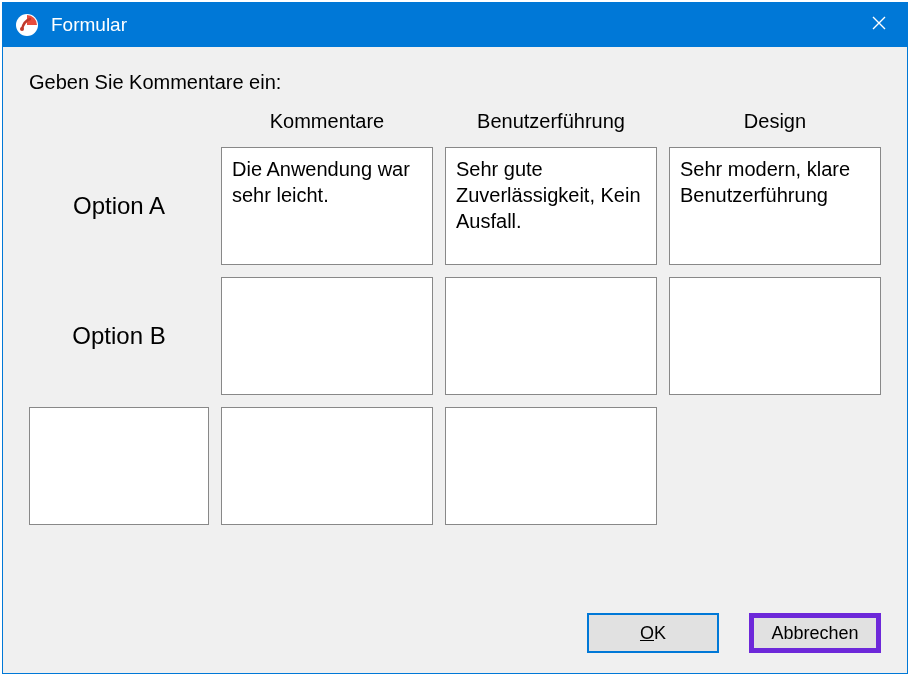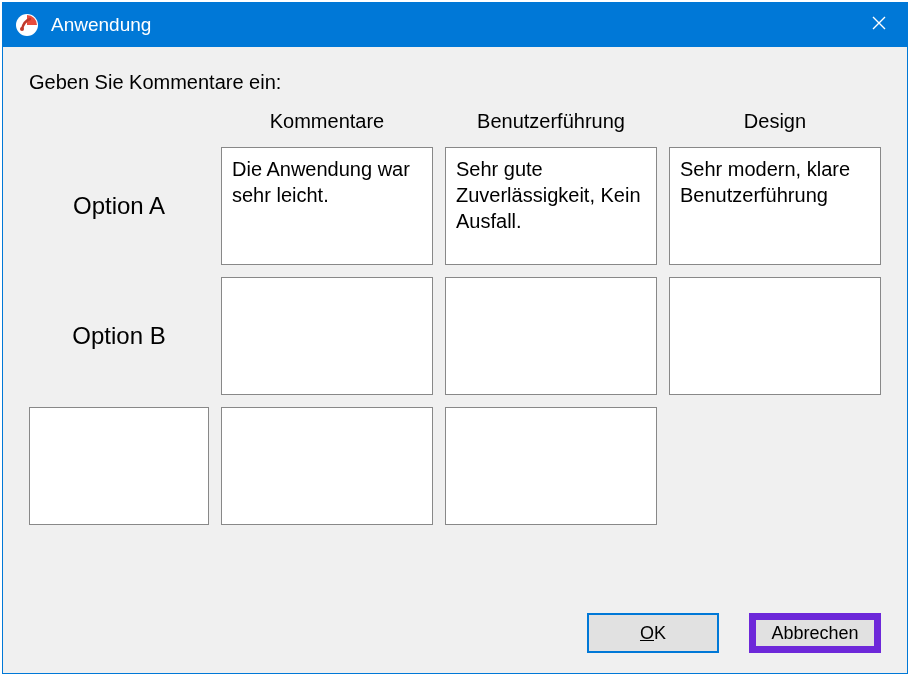--- a/index.html
+++ b/index.html
@@ -94,21 +94,21 @@
       margin-top: auto;
       display: flex;
       justify-content: flex-end;
       gap: 30px;
       padding-top: 18px;
     }
     .btn {
       min-width: 132px;
       height: 40px;
       background: #e1e1e1;
-      border: 7px solid #6d28d9;
+      border: 5px solid #6d28d9;
       font-size: 18px;
       font-family: inherit;
       cursor: pointer;
       display: flex;
       align-items: center;
       justify-content: center;
     }
     .btn.default {
       border: 2px solid #0078d7;
     }
@@ -120,21 +120,21 @@
 <div class="window">
   <div class="titlebar">
     <span class="titlebar-icon">
       <svg viewBox="0 0 24 24">
         <circle cx="12" cy="12" r="11" fill="#fff"></circle>
         <path d="M12 2 A10 10 0 0 1 22 12 L12 12 Z" fill="#e74c3c"></path>
         <path d="M7 16 Q9 8 15 6" stroke="#c0392b" stroke-width="2.4" fill="none" stroke-linecap="round"></path>
         <circle cx="7" cy="16" r="2" fill="#c0392b"></circle>
       </svg>
     </span>
-    <span class="titlebar-title">Anwendung</span>
+    <span class="titlebar-title">Formular</span>
     <div class="titlebar-close">
       <span>
         <svg viewBox="0 0 14 14">
             <path d="M1 1 L13 13 M13 1 L1 13" stroke="#fff" stroke-width="1.4"></path>
           </svg>
       </span>
     </div>
   </div>
 
   <div class="content">

